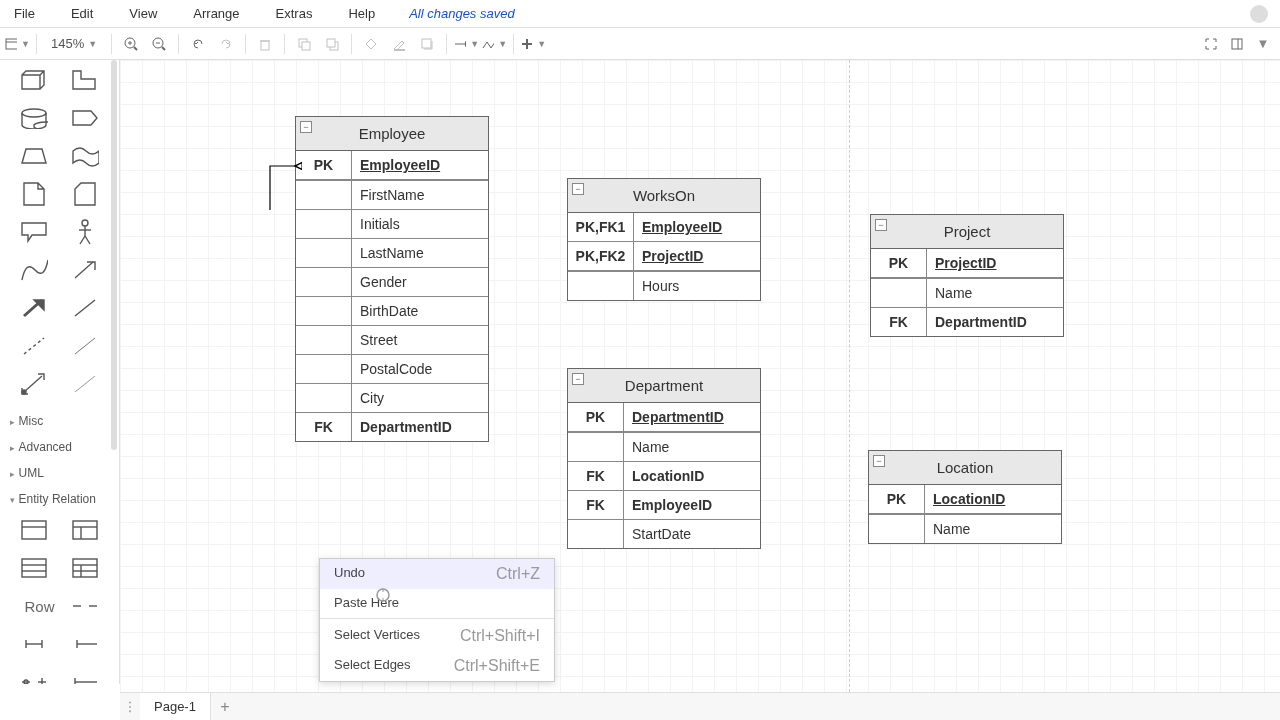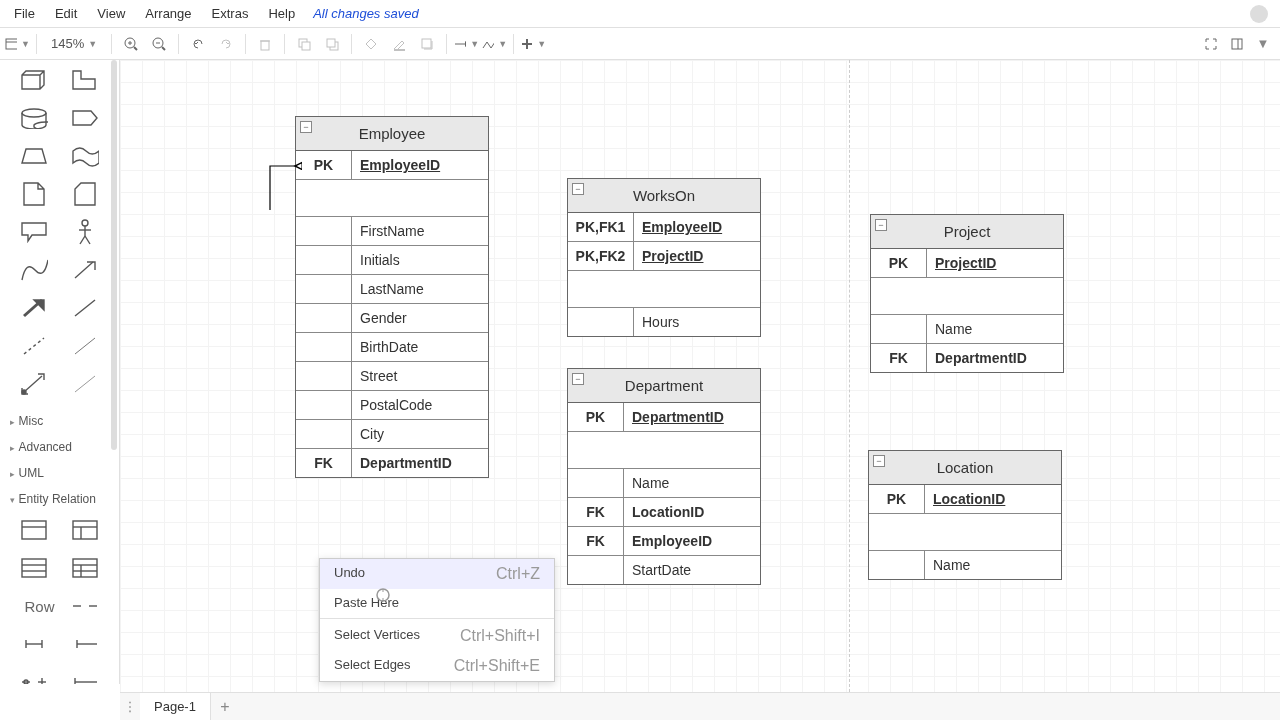--- a/index.html
+++ b/index.html
@@ -1,19 +1,19 @@
 <!DOCTYPE html>
 <html><head>
 <meta charset="utf-8">
 <style>
 * { margin: 0; padding: 0; box-sizing: border-box; font-family: -apple-system, Helvetica, Arial, sans-serif; }
 body { width: 1280px; height: 720px; background: #fff; overflow: hidden; position: relative; font-size: 13px; color: #333; }
 
 
-.menubar { height: 28px; display: flex; align-items: center; padding: 0 4px; border-bottom: 1px solid #e0e0e0; }
+.menubar { height: 28px; display: flex; align-items: center; padding: 0 4px; border-bottom: 1px solid #e0e0e0; gap: 16px; }
 .menubar .mi { padding: 0 10px; line-height: 28px; cursor: pointer; }
 .menubar .status { color: #1d4ed8; padding-left: 8px; font-style: italic; }
 .menubar .spacer { flex: 1; }
 .lang { width: 18px; height: 18px; border-radius: 50%; background: #ddd; margin-right: 8px; }
 
 
 .toolbar { height: 32px; display: flex; align-items: center; border-bottom: 1px solid #e0e0e0; padding: 0 4px; gap: 2px; }
 .tb-btn { width: 26px; height: 26px; display: flex; align-items: center; justify-content: center; color: #666; cursor: pointer; border-radius: 2px; }
 .tb-btn.disabled { opacity: .4; }
 .tb-sep { width: 1px; height: 20px; background: #e0e0e0; margin: 0 4px; }
@@ -38,21 +38,21 @@
 
 .entity { position: absolute; border: 1px solid #666; background: #fff; font-size: 14px; }
 .entity .title { background: #e8e8e8; text-align: center; padding: 8px 6px; border-bottom: 1px solid #666; font-size: 15px; position: relative; }
 .collapse-btn { position: absolute; left: 4px; top: 4px; width: 12px; height: 12px; border: 1px solid #888; font-size: 9px; line-height: 10px; text-align: center; color: #666; background: #fff; }
 .row { display: flex; border-bottom: 1px solid #888; }
 .row:last-child { border-bottom: none; }
 .key { width: 56px; border-right: 1px solid #888; padding: 6px 6px; text-align: center; font-weight: bold; }
 .key.wide { width: 66px; }
 .attr { flex: 1; padding: 6px 8px; }
 .underline { text-decoration: underline; font-weight: bold; }
-.section-sep { border-top: 1px solid #888; margin-top: 36px; }
+.section-sep { border-top: 1px solid #888; }
 
 
 .connectors { position: absolute; inset: 0; pointer-events: none; }
 .connectors line, .connectors path { stroke: #000; stroke-width: 1.2; fill: none; }
 .arrowhead { fill: #000; }
 
 
 .ctx { position: absolute; width: 236px; background: #fff; border: 1px solid #ccc; box-shadow: 0 2px 8px rgba(0,0,0,.15); font-size: 13px; z-index: 10; }
 .ctx .item { display: flex; padding: 6px 14px; cursor: pointer; color: #444; }
 .ctx .item:hover, .ctx .item.hover { background: #eef; }

